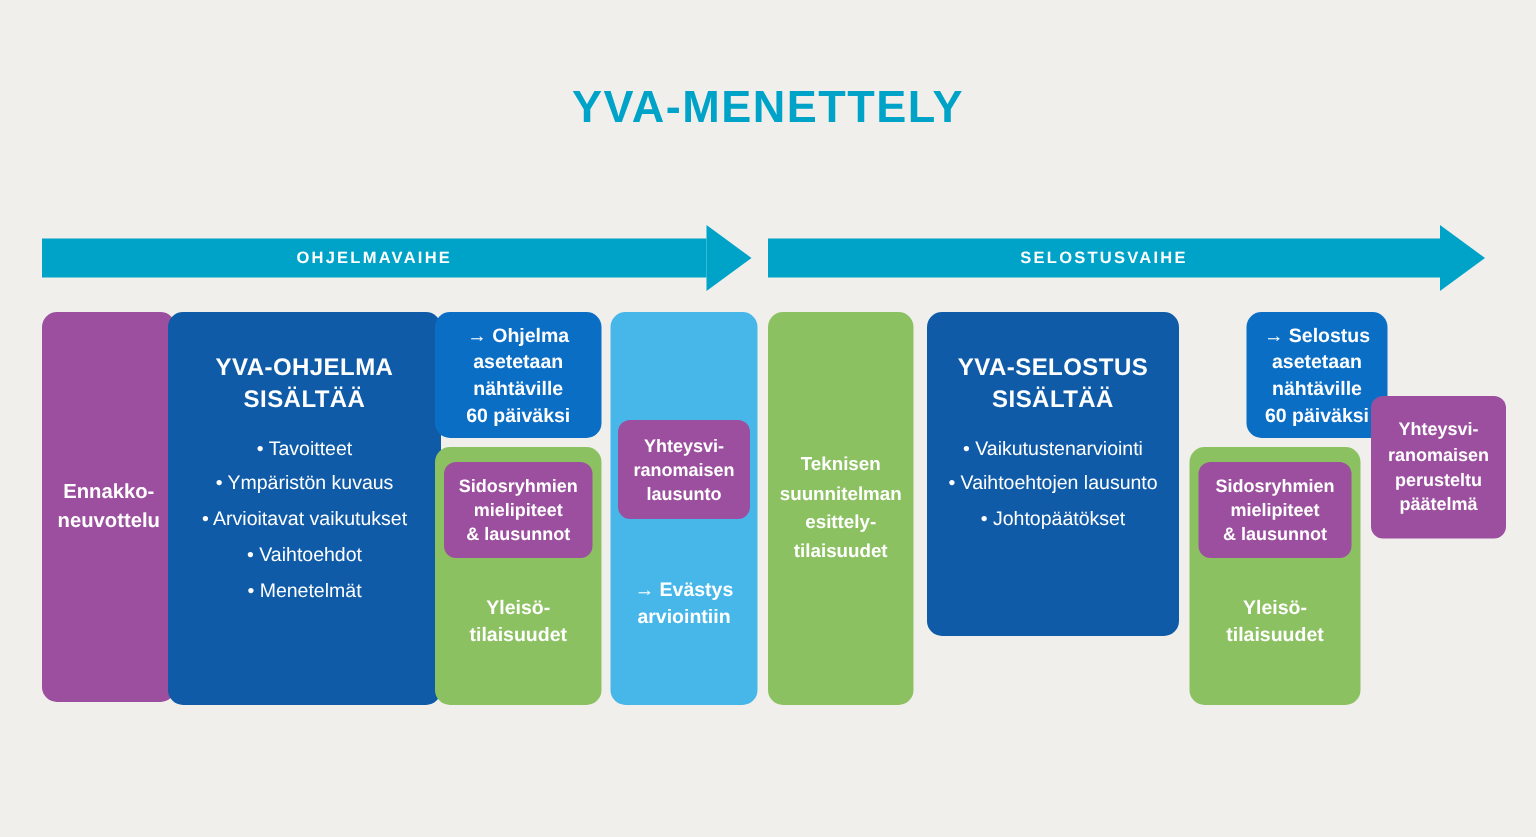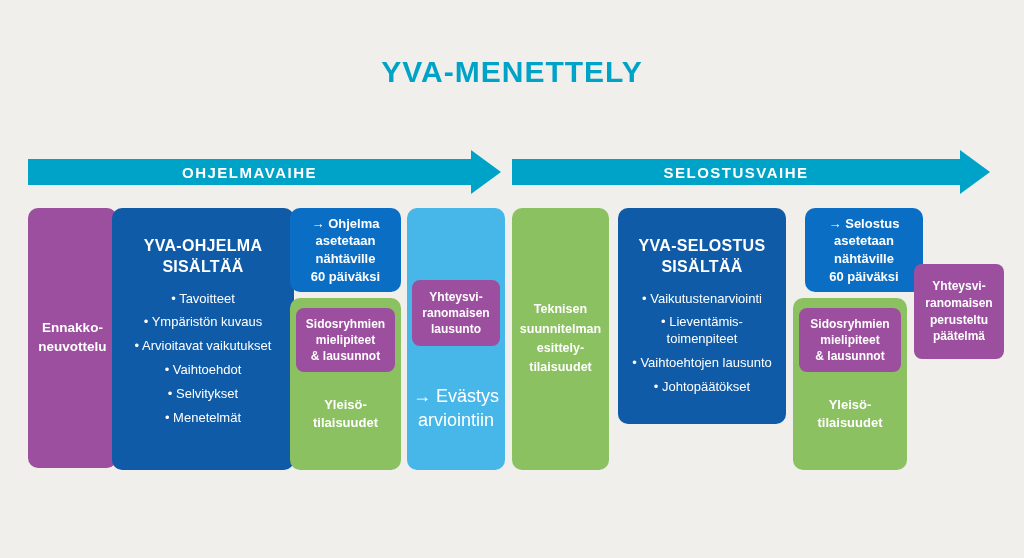--- a/index.html
+++ b/index.html
@@ -8,55 +8,55 @@
   #canvas { position:relative; width:1024px; height:558px; margin:0 auto;
             background:var(--bg,#f0efec); overflow:hidden;padding-left:25px; }
   .pre { white-space:pre-line; }
 
   #title { position:absolute; top:55px; left:0; width:100%; text-align:center;
            font-size:30px; font-weight:bold; letter-spacing:1px; color:var(--cyan,#00a3c8); }
 
   .arrow { position:absolute; top:150px; height:44px; display:flex; align-items:center; }
   .arrow .body { flex:1; height:26px; background:var(--cyan,#00a3c8);
                  display:flex; align-items:center; justify-content:center; }
-  .arrow .label { color:var(--text,#fff); font-size:15px; font-weight:bold; letter-spacing:1.5px; }
+  .arrow .label { color:var(--text,#fff); font-size:11px; font-weight:bold; letter-spacing:1.5px; }
   .arrow .head { width:0; height:0; border-top:22px solid transparent;
                  border-bottom:22px solid transparent; border-left:30px solid var(--cyan,#00a3c8); }
   #arrow-program { left:28px;  width:473px; }
   #arrow-report  { left:512px; width:478px; }
 
   .box { position:absolute; border-radius:10px; color:var(--text,#fff); text-align:center; }
   .center { display:flex; align-items:center; justify-content:center; }
 
   #box-prenegotiation { left:28px; top:208px; width:89px; height:260px;
                         background:var(--purple,#9c4f9e); font-size:13.5px; font-weight:bold; line-height:1.4; }
 
   .content-box { background:var(--darkblue,#0f5ba8); padding-top:28px; }
   #box-program { left:112px; top:208px; width:182px; height:262px; }
   #box-report  { left:618px; top:208px; width:168px; height:216px; }
   .content-title { font-size:16px; font-weight:bold; line-height:1.3; margin-bottom:13px; letter-spacing:0.3px; }
   .content-item  { font-size:13px; font-weight:400; line-height:1.3; margin-bottom:7px; padding:0 6px; }
 
   .notice-box { background:var(--brightblue,#0b6ec5); font-size:13px; font-weight:bold; line-height:1.35; }
   #box-program-notice { left:290px; top:208px; width:111px; height:84px; }
-  #box-report-notice  { left:805px; top:208px; width:118px; height:84px; }
+  #box-report-notice  { left:831px; top:208px; width:94px; height:84px; }
 
   .feedback-box { background:var(--green,#8cc162); }
   #box-program-feedback { left:290px; top:298px; width:111px; height:172px; }
   #box-report-feedback  { left:793px; top:298px; width:114px; height:172px; }
   .inner-purple { position:absolute; left:6px; right:6px; top:10px; height:64px;
                   background:var(--purple,#9c4f9e); border-radius:8px;
                   font-size:12px; font-weight:bold; line-height:1.35; color:var(--text,#fff); }
   .public-label { position:absolute; left:0; right:0; top:98px;
                   font-size:13px; font-weight:bold; line-height:1.35; }
 
   #box-authority { left:407px; top:208px; width:98px; height:262px; background:var(--lightblue,#47b7e9); }
   #box-authority .inner-purple { left:5px; right:5px; top:72px; height:66px; }
   .guidance-label { position:absolute; left:0; right:0; top:176px;
-                    font-size:18px; font-weight:normal; line-height:1.35; }
+                    font-size:13px; font-weight:bold; line-height:1.35; }
 
   #box-technical { left:512px; top:208px; width:97px; height:262px;
                    background:var(--green,#8cc162); font-size:12.5px; font-weight:bold; line-height:1.55; }
 
   #box-conclusion { left:914px; top:264px; width:90px; height:95px; border-radius:8px;
                     background:var(--purple,#9c4f9e); font-size:12px; font-weight:bold; line-height:1.4; }
 </style>
 </head>
 <body>
 
@@ -81,21 +81,20 @@
   <div class="box center pre" id="box-prenegotiation">Ennakko-
 neuvottelu</div>
 
   <div class="box content-box" id="box-program">
     <div class="content-title pre">YVA-OHJELMA
 SISÄLTÄÄ</div>
     <div class="content-item pre">• Tavoitteet</div>
     <div class="content-item pre">• Ympäristön kuvaus</div>
     <div class="content-item pre">• Arvioitavat vaikutukset</div>
     <div class="content-item pre">• Vaihtoehdot</div>
-    <div class="content-item pre">• Selvitykset</div>
     <div class="content-item pre">• Menetelmät</div>
   </div>
 
   <div class="box notice-box center pre" id="box-program-notice">→ Ohjelma
 asetetaan
 nähtäville
 60 päiväksi</div>
 
   <div class="box feedback-box" id="box-program-feedback">
     <div class="inner-purple center pre">Sidosryhmien
@@ -115,22 +114,20 @@
 
   <div class="box center pre" id="box-technical">Teknisen
 suunnitelman
 esittely-
 tilaisuudet</div>
 
   <div class="box content-box" id="box-report">
     <div class="content-title pre">YVA-SELOSTUS
 SISÄLTÄÄ</div>
     <div class="content-item pre">• Vaikutustenarviointi</div>
-    <div class="content-item pre">• Lieventämis-
-toimenpiteet</div>
     <div class="content-item pre">• Vaihtoehtojen lausunto</div>
     <div class="content-item pre">• Johtopäätökset</div>
   </div>
 
   <div class="box notice-box center pre" id="box-report-notice">→ Selostus
 asetetaan
 nähtäville
 60 päiväksi</div>
 
   <div class="box feedback-box" id="box-report-feedback">

